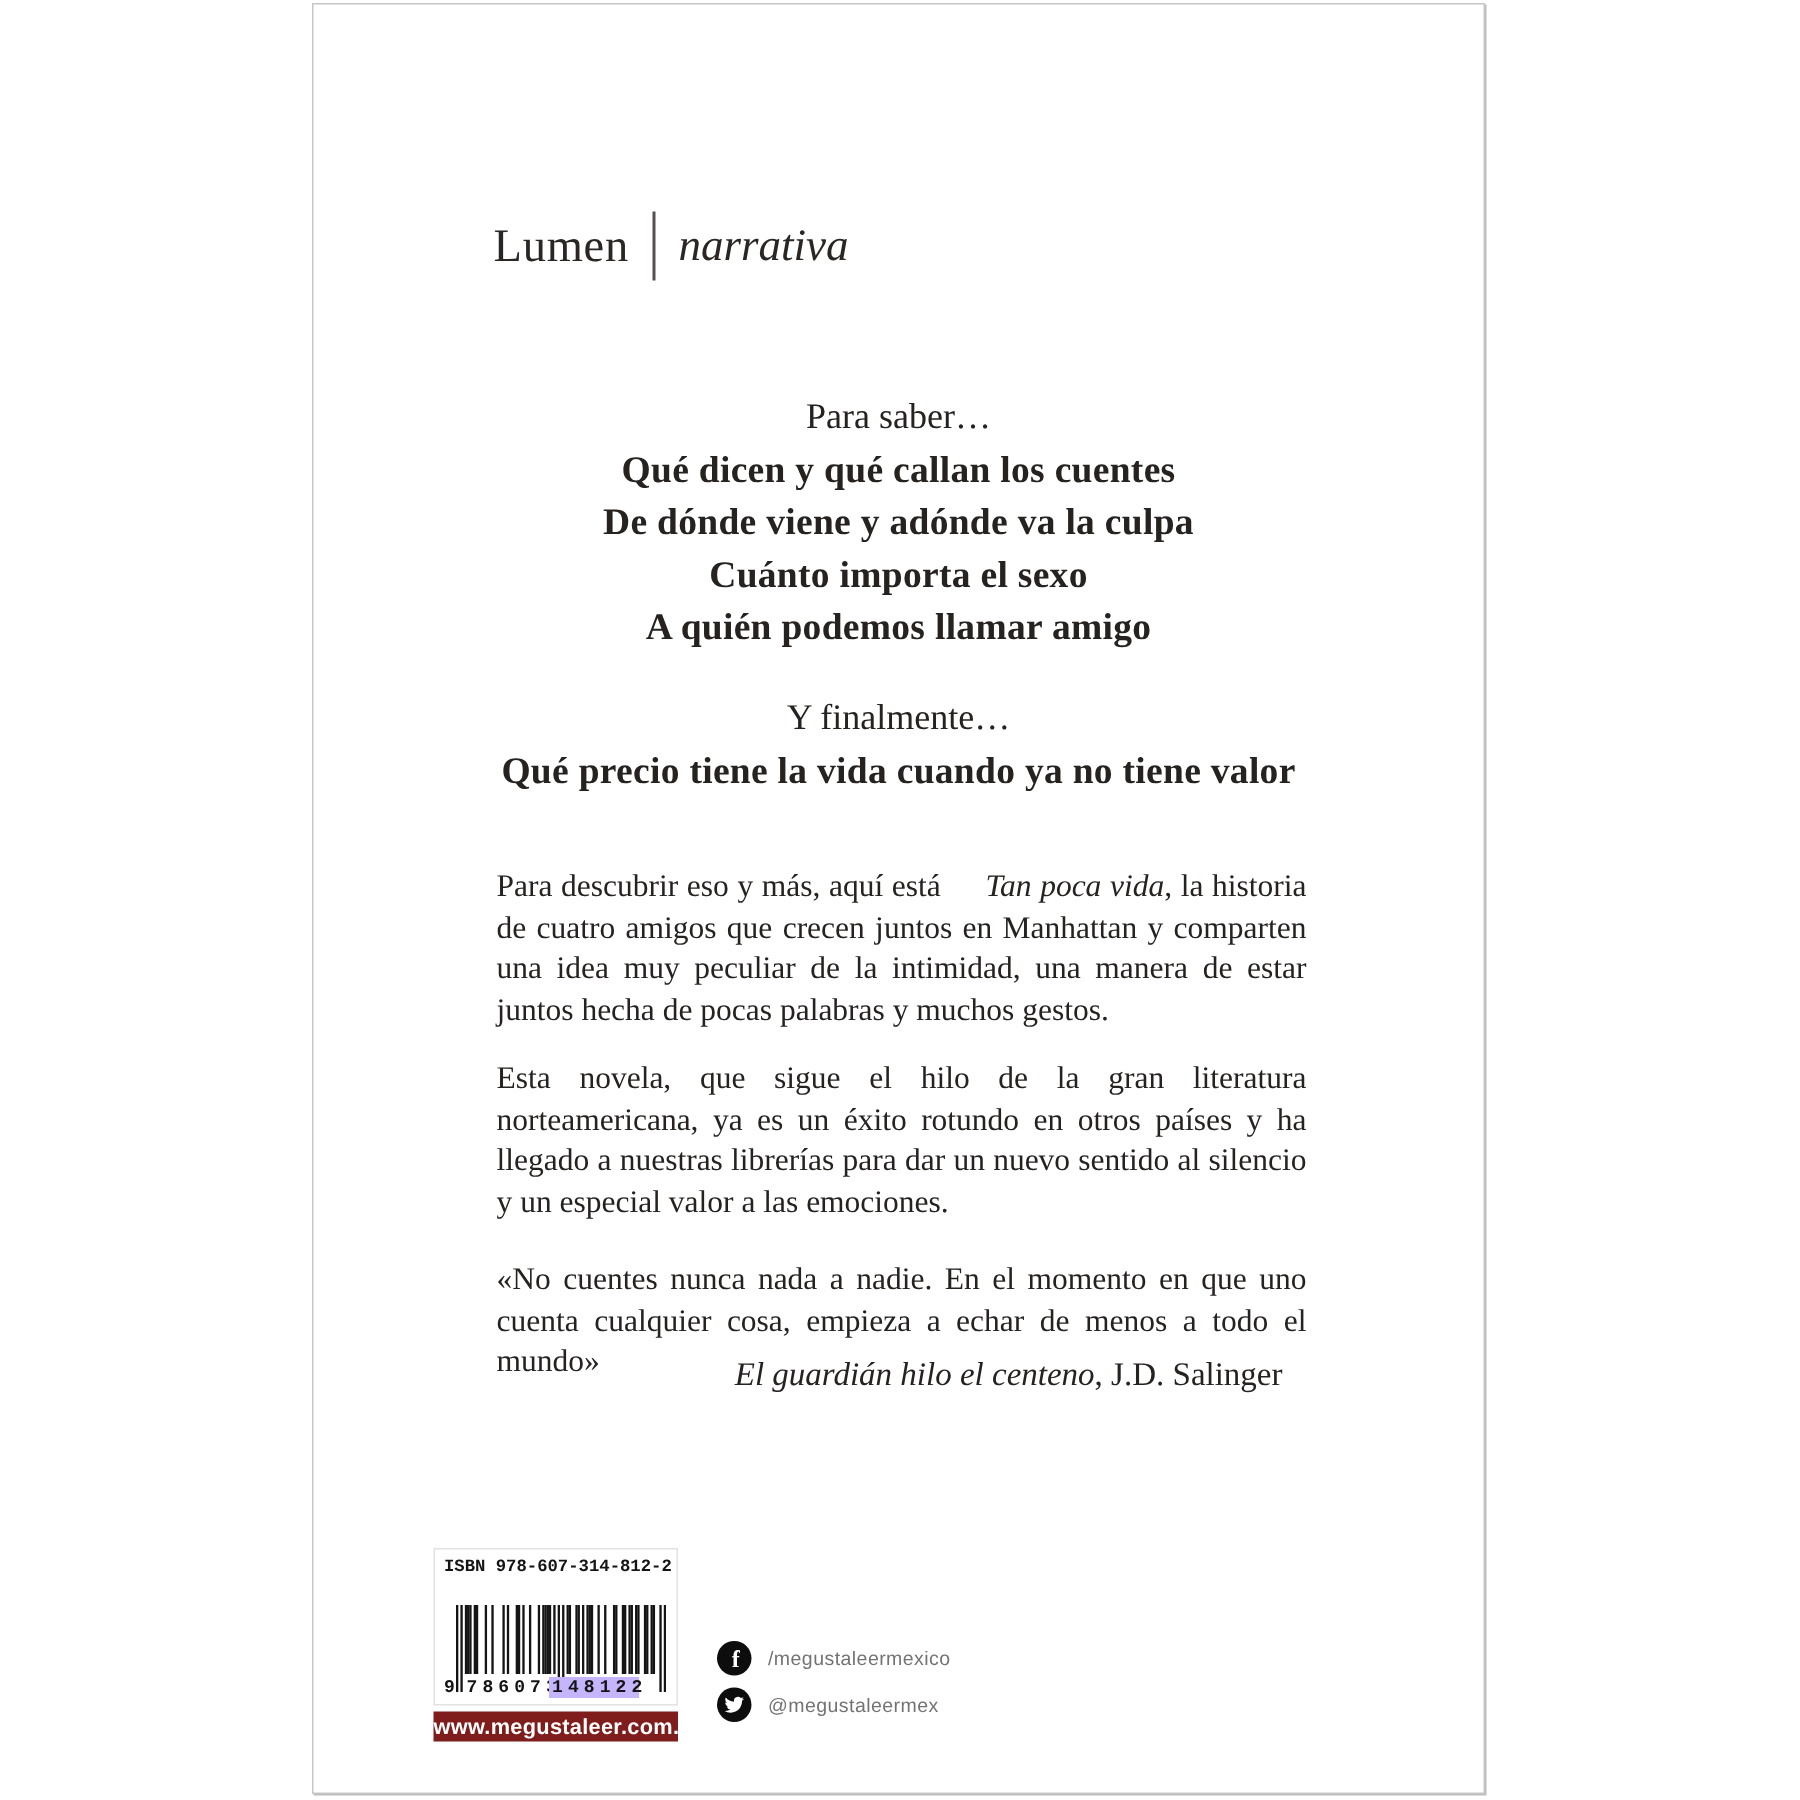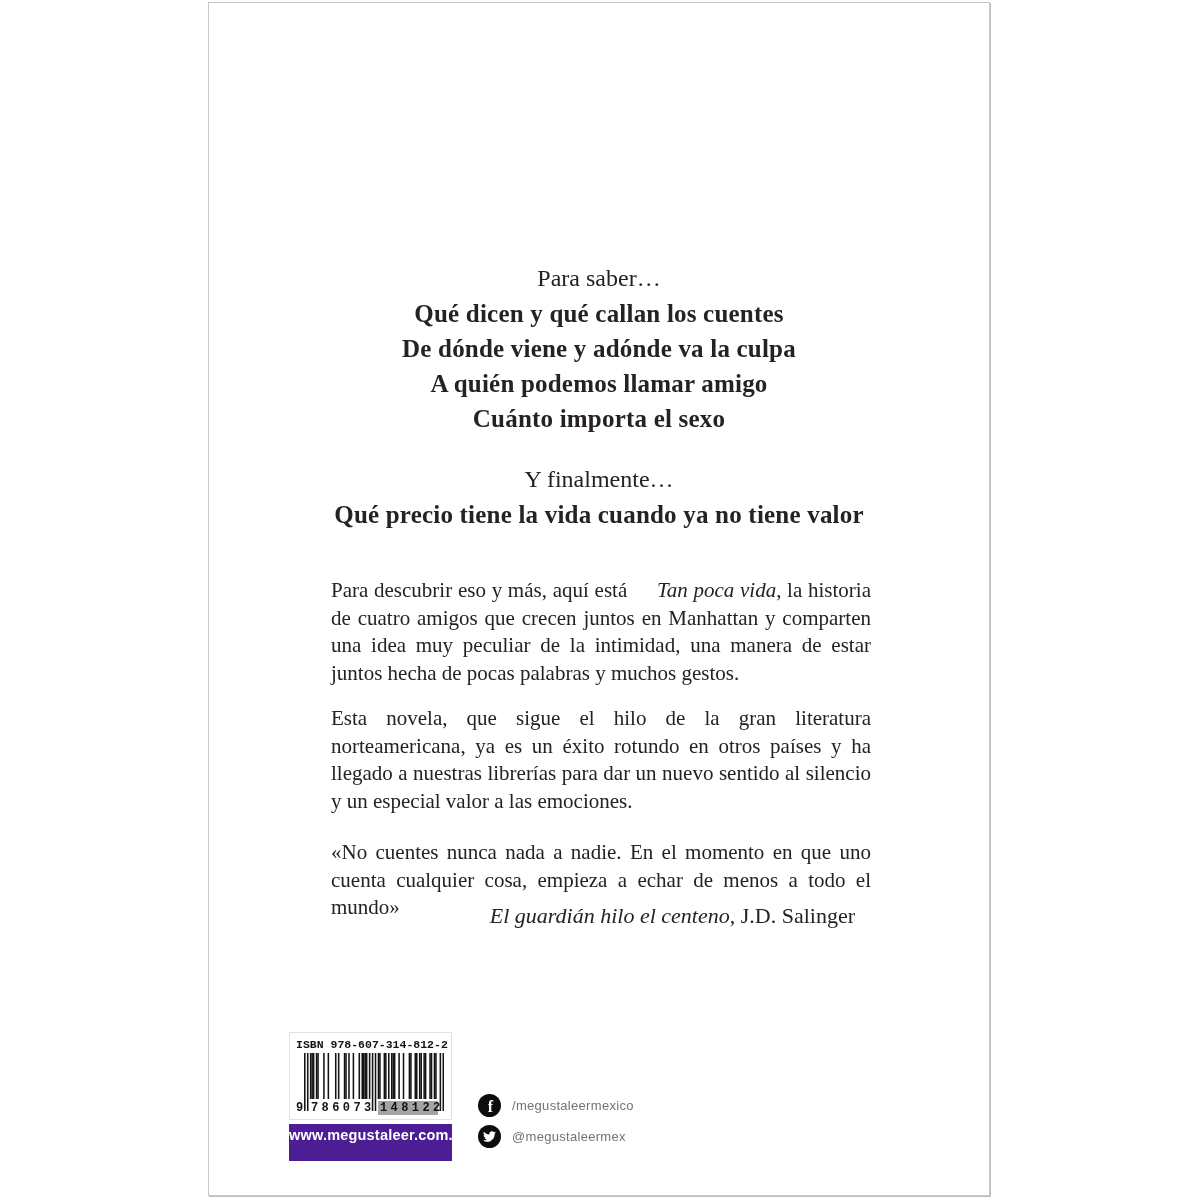--- a/index.html
+++ b/index.html
@@ -98,45 +98,45 @@
     border: 1px solid #e2e2e2;
     padding: 5px 6px 4px 6px;
   }
   .isbn-label {
     font-family: "Liberation Mono", monospace;
     font-size: 11.5px;
     font-weight: bold;
     color: #141414;
     text-align: center;
     white-space: nowrap;
-    margin-bottom: 2px;
+    margin-bottom: 19px;
   }
   .ean {
     position: relative;
     width: 148px;
     height: 62px;
   }
   .ean svg { position: absolute; left: 8px; top: 0; }
   .ean-digit {
     position: absolute;
     bottom: 0;
     font-family: "Liberation Mono", monospace;
     font-size: 12px;
     font-weight: bold;
     color: #141414;
     line-height: 14px;
   }
   .ean-lead { left: 0; }
   .ean-left  { left: 13px; width: 60px; background: #fff; letter-spacing: 3.4px; padding-left: 2px; text-align: right; }
-  .ean-right { left: 82px; width: 60px; background: #a3a3a3; letter-spacing: 3.4px; padding-left: 2px; }
+  .ean-right { left: 70px; width: 60px; background: #c4b5fd; letter-spacing: 3.4px; padding-left: 2px; }
   .website-bar {
     margin-top: 4px;
     width: 163px;
-    height: 37px;
-    background: #4c1d95;
+    height: 20px;
+    background: #7f1d1d;
     color: #ffffff;
     font-family: "Liberation Sans", sans-serif;
     font-weight: bold;
     font-size: 14.5px;
     line-height: 23px;
     text-align: center;
     letter-spacing: 0.2px;
   }
   
   .social {
@@ -178,27 +178,32 @@
     color: #737373;
     letter-spacing: 0.3px;
   }
 </style>
 </head>
 <body>
 
 <div class="canvas">
   <div class="cover">
 
+    <div class="logo-row">
+      <span class="publisher">Lumen</span>
+      <span class="logo-divider"></span>
+      <span class="imprint">narrativa</span>
+    </div>
 
     <div class="teaser">
       <div class="teaser-intro">Para saber…</div>
       <div class="teaser-q">Qué dicen y qué callan los cuentes</div>
       <div class="teaser-q">De dónde viene y adónde va la culpa</div>
+      <div class="teaser-q">Cuánto importa el sexo</div>
       <div class="teaser-q">A quién podemos llamar amigo</div>
-      <div class="teaser-q">Cuánto importa el sexo</div>
       <div class="teaser-intro teaser-finally">Y finalmente…</div>
       <div class="teaser-q">Qué precio tiene la vida cuando ya no tiene valor</div>
     </div>
 
     <p class="col justified para-1"><span>Para descubrir eso y más, aquí está </span><span style="font-style: italic; margin-left: 24px;">Tan poca vida</span><span>, la historia de cuatro amigos que crecen juntos en Manhattan y comparten una idea muy peculiar de la intimidad, una manera de estar juntos hecha de pocas palabras y muchos gestos.</span></p>
     <p class="col justified para-2"><span>Esta novela, que sigue el hilo de la gran literatura norteamericana, ya es un éxito rotundo en otros países y ha llegado a nuestras librerías para dar un nuevo sentido al silencio y un especial valor a las emociones.</span></p>
 
     <p class="col justified quote">«No cuentes nunca nada a nadie. En el momento en que uno cuenta cualquier cosa, empieza a echar de menos a todo el mundo»</p>
     <p class="col attribution"><span style="font-style: italic;">El guardián hilo el centeno</span><span>, J.D. Salinger</span></p>
 

